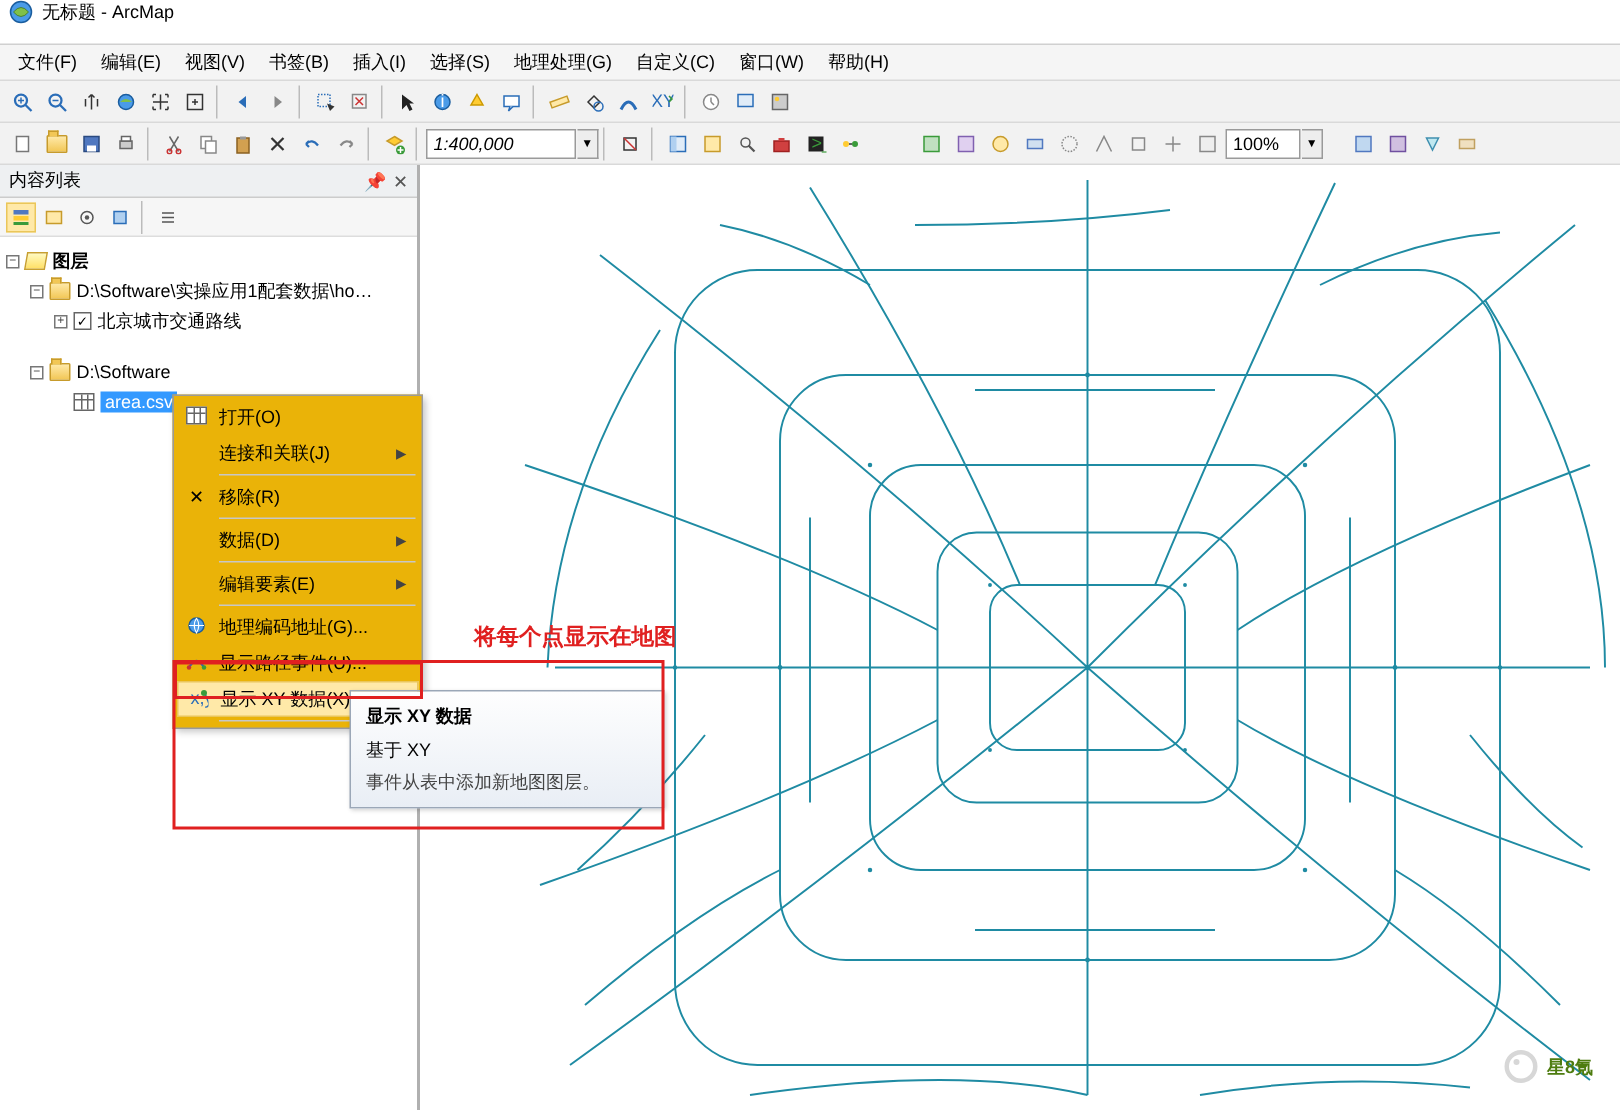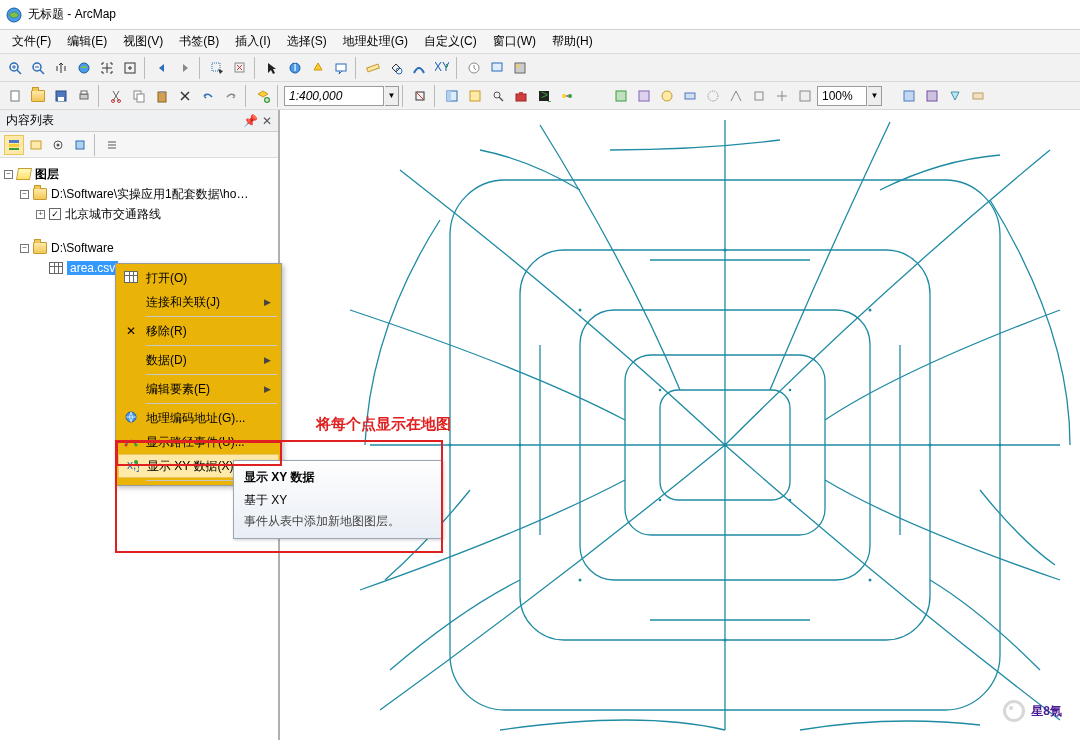--- a/index.html
+++ b/index.html
@@ -1,17 +1,17 @@
 <!DOCTYPE html>
 <html><head>
 <meta charset="utf-8">
 <style>
 * { margin:0; padding:0; box-sizing:border-box; font-family:"Microsoft YaHei","Segoe UI",sans-serif; font-size:12px; }
 body { width:1080px; height:740px; background:#fff; overflow:hidden; position:relative; }
-.titlebar { height:30px; background:#fff; display:flex; align-items:center; padding:0 6px; border-bottom:1px solid #d0d0d0; }
+.titlebar { height:30px; background:#fff; display:flex; padding:0 6px; border-bottom:1px solid #d0d0d0; }
 .titlebar .app-icon { width:16px; height:16px; margin-right:6px; }
 .menubar { height:24px; display:flex; align-items:center; padding:0 4px; background:#f5f5f5; border-bottom:1px solid #d9d9d9; }
 .menubar span { padding:3px 8px; cursor:default;text-align:center; }
 .toolbar { height:28px; display:flex; align-items:center; padding:1px 4px; background:#f2f2f2; border-bottom:1px solid #d9d9d9; gap:1px; }
 .tb-btn { width:22px; height:22px; display:flex; align-items:center; justify-content:center; border:1px solid transparent; cursor:default; }
 .tb-sep { width:4px; height:22px; border-left:1px solid #bbb; margin:0 2px; }
 .scale-box { width:100px; height:20px; border:1px solid #9a9a9a; background:#fff; padding:0 4px; display:flex; align-items:center;font-style:italic; }
 .scale-arrow { width:14px; height:20px; border:1px solid #9a9a9a; border-left:none; background:#eee; display:flex; align-items:center; justify-content:center; font-size:8px; }
 .main { display:flex; height:calc(740px - 30px - 24px - 28px - 28px); }
 .toc { width:280px; border-right:2px solid #b0b0b0; display:flex; flex-direction:column; background:#fff;justify-content:space-between; }
@@ -42,21 +42,21 @@
 .ctx-row .arrow { position:absolute; right:8px; font-size:9px; color:#444; }
 .ctx-row .ico { position:absolute; left:4px; width:18px; text-align:center; }
 .ctx-sep { height:1px; background:#c7c7c7; margin:2px 2px 2px 28px; }
 
 .tooltip { position:absolute; left:233px; top:460px; width:210px; background:linear-gradient(#fefefe,#e9eef5); border:1px solid #9ba7b7; box-shadow:1px 1px 3px rgba(0,0,0,.2); padding:8px 10px; }
 .tooltip .tt-title { font-weight:600; margin-bottom:6px; }
 .tooltip .tt-sub { margin-bottom:4px; }
 .tooltip .tt-body { color:#444; }
 .red-box { position:absolute; border:2px solid #e02020; }
 .annot { position:absolute; left:316px; top:415px; color:#e02020; font-weight:700; font-size:15px; }
-.watermark { position:absolute; right:18px; bottom:18px; color:#4c1d95; font-size:22px; font-weight:600; display:flex; align-items:center; gap:6px; }
+.watermark { position:absolute; right:18px; bottom:18px; color:#4d7c0f; font-size:22px; font-weight:600; display:flex; align-items:center; gap:6px; }
 .watermark .wm-ico { width:22px; height:22px; border-radius:50%; border:3px solid #d7d7d7; position:relative; }
 .watermark .wm-ico:before { content:""; position:absolute; top:3px; left:3px; width:4px; height:4px; border-radius:50%; background:#d7d7d7; }
 .pct-box { height:20px; border:1px solid #9a9a9a; background:#fff; padding:0 4px; display:flex; align-items:center; width:50px; }
 </style>
 </head>
 <body>
 
 <div class="titlebar">
   <svg class="app-icon" viewBox="0 0 16 16">
       <circle cx="8" cy="8" r="7" fill="#4a9be8" stroke="#1a5d9e"></circle>

